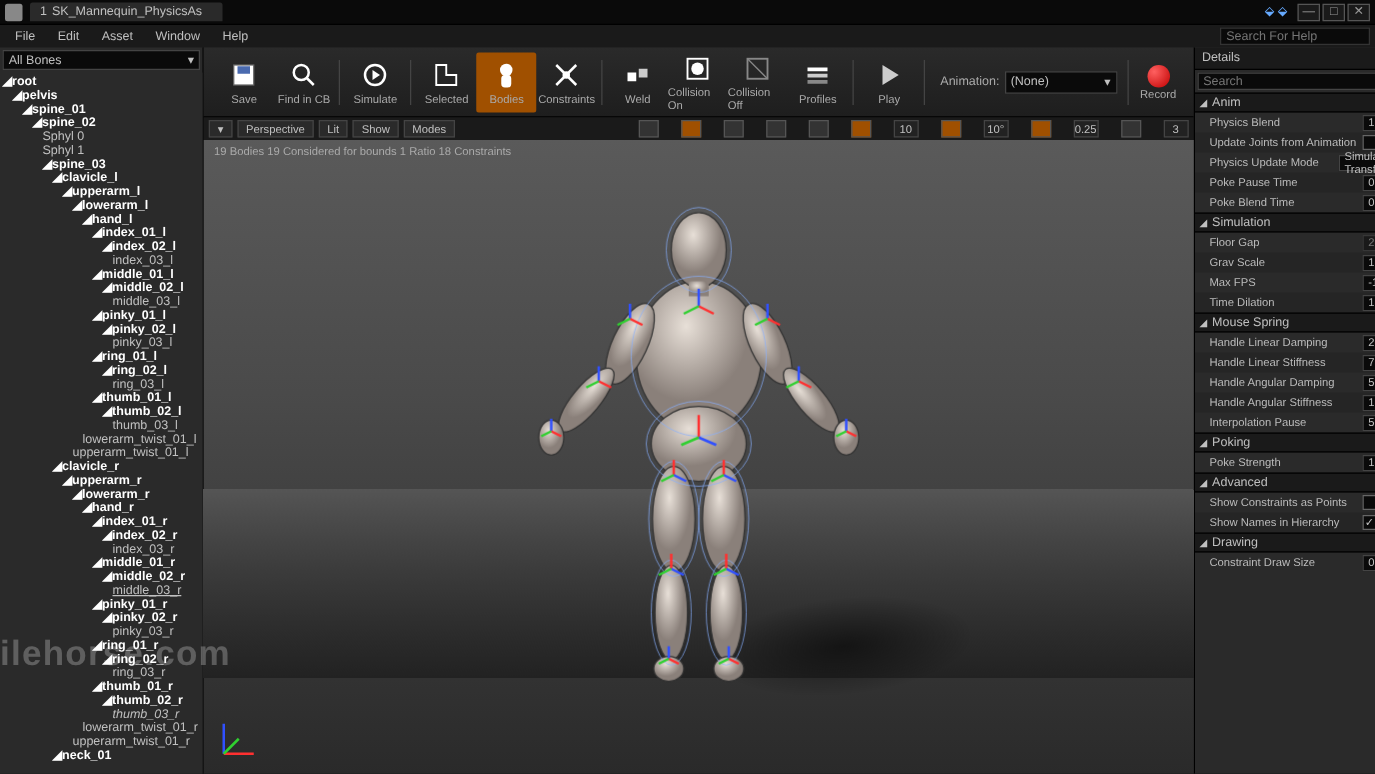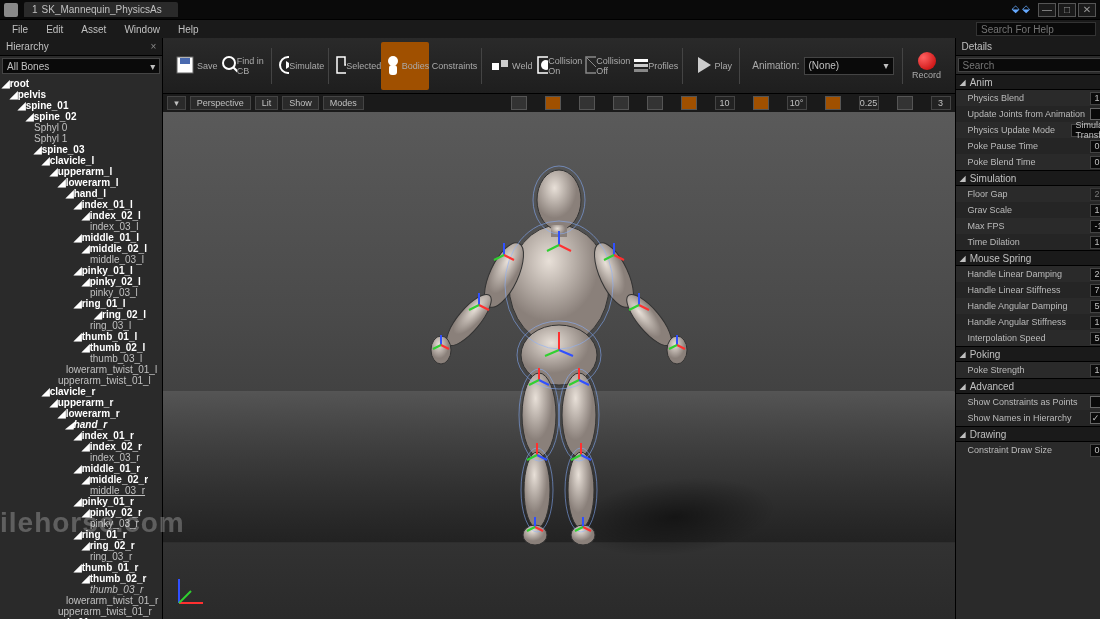--- a/index.html
+++ b/index.html
@@ -15,21 +15,21 @@
 .main{display:flex;height:calc(619px - 38px);}
 .left-panel{width:218px;background:#2a2a2a;display:flex;flex-direction:column;border-right:1px solid #000;}
 .panel-tab{height:18px;background:#1a1a1a;display:flex;align-items:center;padding:0 6px;border-bottom:1px solid #000;}
 .panel-tab .x{margin-left:auto;color:#888;cursor:pointer;}
 .bones-filter{height:16px;background:#0a0a0a;border:1px solid #444;margin:2px;display:flex;align-items:center;padding:0 4px;cursor:pointer;}
 .tree{flex:1;overflow:auto;padding:2px;background:#2a2a2a;font-size:9px;line-height:11px;}
 .tree-node{white-space:nowrap;cursor:pointer;padding:0 2px;}
 .tree-node.bold{font-weight:bold;color:#fff;}
 .center{flex:1;display:flex;flex-direction:column;background:#1e1e1e;}
 .toolbar{height:56px;background:linear-gradient(#2a2a2a,#1e1e1e);display:flex;align-items:center;padding:0 8px;border-bottom:1px solid #000;}
-.tool-btn{display:flex;flex-direction:row;align-items:center;justify-content:center;width:48px;height:48px;cursor:pointer;border-radius:2px;}
+.tool-btn{display:flex;flex-direction:column;align-items:center;justify-content:center;width:48px;height:48px;cursor:pointer;border-radius:2px;}
 .tool-btn.active{background:#a05000;}
 .tool-icon{width:24px;height:24px;margin-bottom:2px;}
 .tool-label{font-size:9px;color:#aaa;}
 .toolbar .sep{width:1px;height:36px;background:#444;margin:0 4px;}
 .toolbar .anim-label{font-size:10px;color:#aaa;margin-left:8px;}
 .toolbar .anim-combo{width:90px;height:18px;background:#0a0a0a;border:1px solid #444;margin:0 4px;display:flex;align-items:center;padding:0 4px;}
 .rec-btn{display:flex;flex-direction:column;align-items:center;width:40px;cursor:pointer;}
 .rec-circle{width:18px;height:18px;border-radius:50%;background:radial-gradient(circle at 30% 30%,#ff6060,#c00000);}
 .viewport-bar{height:18px;background:#1a1a1a;display:flex;align-items:center;padding:0 4px;gap:4px;}
 .vp-btn{background:#2a2a2a;padding:1px 6px;border:1px solid #444;cursor:pointer;font-size:9px;}
@@ -78,24 +78,20 @@
   <span>File</span>
   <span>Edit</span>
   <span>Asset</span>
   <span>Window</span>
   <span>Help</span>
   <input class="search-help" placeholder="Search For Help" style="">
 </div>
 
 <div class="main">
   <div class="left-panel">
-    <div class="panel-tab">
-      <span>Hierarchy</span>
-      <span class="x">×</span>
-    </div>
     <div class="bones-filter">
       <span>All Bones</span>
       <span style="margin-left:auto">▾</span>
     </div>
     <div class="tree" id="tree">
         <div class="tree-node bold" style="padding-left: 0px;">◢root</div>
         <div class="tree-node bold" style="padding-left: 8px;">◢pelvis</div>
         <div class="tree-node bold" style="padding-left: 16px;">◢spine_01</div>
         <div class="tree-node bold" style="padding-left: 24px;">◢spine_02</div>
         <div class="tree-node" style="padding-left: 32px;">Sphyl 0</div>
@@ -108,31 +104,31 @@
         <div class="tree-node bold" style="padding-left: 72px;">◢index_01_l</div>
         <div class="tree-node bold" style="padding-left: 80px;">◢index_02_l</div>
         <div class="tree-node" style="padding-left: 88px;">index_03_l</div>
         <div class="tree-node bold" style="padding-left: 72px;">◢middle_01_l</div>
         <div class="tree-node bold" style="padding-left: 80px;">◢middle_02_l</div>
         <div class="tree-node" style="padding-left: 88px;">middle_03_l</div>
         <div class="tree-node bold" style="padding-left: 72px;">◢pinky_01_l</div>
         <div class="tree-node bold" style="padding-left: 80px;">◢pinky_02_l</div>
         <div class="tree-node" style="padding-left: 88px;">pinky_03_l</div>
         <div class="tree-node bold" style="padding-left: 72px;">◢ring_01_l</div>
-        <div class="tree-node bold" style="padding-left: 80px; text-align: center;">◢ring_02_l</div>
+        <div class="tree-node bold" style="padding-left: 80px;">◢ring_02_l</div>
         <div class="tree-node" style="padding-left: 88px;">ring_03_l</div>
         <div class="tree-node bold" style="padding-left: 72px;">◢thumb_01_l</div>
         <div class="tree-node bold" style="padding-left: 80px;">◢thumb_02_l</div>
         <div class="tree-node" style="padding-left: 88px;">thumb_03_l</div>
         <div class="tree-node" style="padding-left: 64px;">lowerarm_twist_01_l</div>
         <div class="tree-node" style="padding-left: 56px;">upperarm_twist_01_l</div>
         <div class="tree-node bold" style="padding-left: 40px;">◢clavicle_r</div>
         <div class="tree-node bold" style="padding-left: 48px;">◢upperarm_r</div>
         <div class="tree-node bold" style="padding-left: 56px;">◢lowerarm_r</div>
-        <div class="tree-node bold" style="padding-left: 64px; font-style: italic;">◢hand_r</div>
+        <div class="tree-node bold" style="padding-left: 64px;">◢hand_r</div>
         <div class="tree-node bold" style="padding-left: 72px;">◢index_01_r</div>
         <div class="tree-node bold" style="padding-left: 80px;">◢index_02_r</div>
         <div class="tree-node" style="padding-left: 88px;">index_03_r</div>
         <div class="tree-node bold" style="padding-left: 72px;">◢middle_01_r</div>
         <div class="tree-node bold" style="padding-left: 80px;">◢middle_02_r</div>
         <div class="tree-node" style="padding-left: 88px; text-decoration: underline;">middle_03_r</div>
         <div class="tree-node bold" style="padding-left: 72px;">◢pinky_01_r</div>
         <div class="tree-node bold" style="padding-left: 80px;">◢pinky_02_r</div>
         <div class="tree-node" style="padding-left: 88px;">pinky_03_r</div>
         <div class="tree-node bold" style="padding-left: 72px;">◢ring_01_r</div>
@@ -258,20 +254,21 @@
         <div class="vp-num">10</div>
         <div class="vp-icon active"></div>
         <div class="vp-num">10°</div>
         <div class="vp-icon active"></div>
         <div class="vp-num">0.25</div>
         <div class="vp-icon"></div>
         <div class="vp-num">3</div>
       </div>
     </div>
     <div class="viewport">
+      <div class="status-line" style="position:relative;top:4px;left:8px;">19 Bodies  19 Considered for bounds  1 Ratio  18 Constraints</div>
       <div class="floor"></div>
       <div class="shadow"></div>
       <svg class="mannequin" width="320" height="400">
         <defs>
             <radialGradient id="g" cx="40%" cy="30%">
               <stop offset="0%" stop-color="#e8e0d8"></stop>
               <stop offset="100%" stop-color="#8a807a"></stop>
             </radialGradient>
           </defs>
 
@@ -482,21 +479,21 @@
             <div class="prop-num" style="">500.0</div>
           </div>
         </div>
         <div class="prop-row alt">
           <div class="prop-label">Handle Angular Stiffness</div>
           <div class="prop-val">
             <div class="prop-num" style="">1500.0</div>
           </div>
         </div>
         <div class="prop-row">
-          <div class="prop-label">Interpolation Speed</div>
+          <div class="prop-label">Interpolation Pause</div>
           <div class="prop-val">
             <div class="prop-num" style="">50.0</div>
           </div>
         </div>
         <div class="cat-header">
           <span class="tri">◢</span>
           <span>Poking</span>
         </div>
         <div class="prop-row">
           <div class="prop-label">Poke Strength</div>

